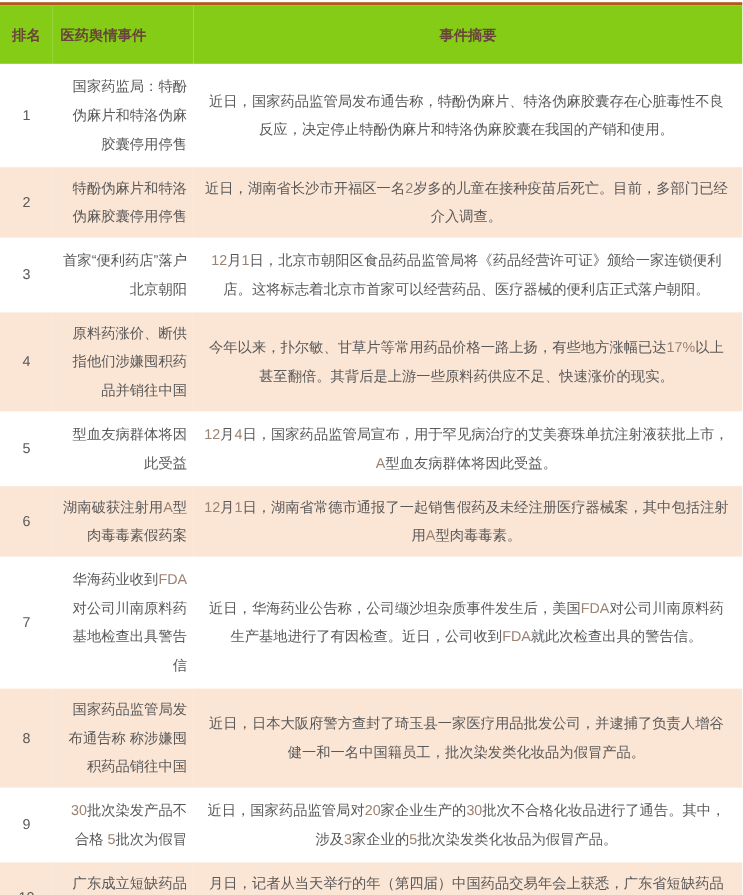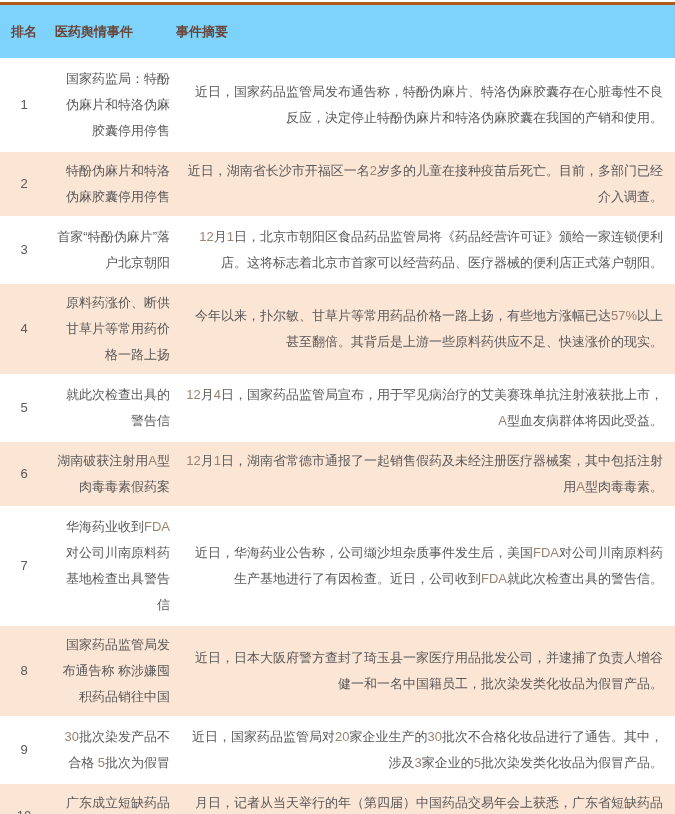--- a/index.html
+++ b/index.html
@@ -26,38 +26,38 @@
 
   th, td {
     font-size: 13px;
     line-height: 26px;
     vertical-align: middle;
     border-bottom: 2px solid #ffffff;
     word-break: break-all;
   }
 
   
-  thead tr { background: #7dd3fc; height: 54px; }
+  thead tr { background: #84cc16; height: 54px; }
   thead th {
     color: #694438;
     font-weight: bold;
     padding: 4px 0;
   }
   th.h-rank    { text-align: center; padding: 4px 9px; }
   th.h-event   { text-align: left;   padding-left: 7px; }
-  th.h-summary { text-align: left; }
+  th.h-summary { text-align: center; }
 
   
   tbody tr       { background: #ffffff; }
   tbody tr.alt   { background: #fbe5d5; }
 
   tbody td { color: #595959; }
   td.rank    { text-align: center; padding: 4px 2px; }
   td.event   { text-align: right; padding: 6px 6px 6px 7px; }
-  td.summary { text-align: right; padding: 6px 12px 6px 9px; }
+  td.summary { text-align: center; padding: 6px 12px 6px 9px; }
 
   
   .ascii { color: #9b8272; }
 </style>
 </head>
 <body>
 
 <div class="table-wrap">
   <table>
     <colgroup>
@@ -78,31 +78,31 @@
         <td class="event">国家药监局：特酚伪麻片和特洛伪麻胶囊停用停售</td>
         <td class="summary">近日，国家药品监管局发布通告称，特酚伪麻片、特洛伪麻胶囊存在心脏毒性不良反应，决定停止特酚伪麻片和特洛伪麻胶囊在我国的产销和使用。</td>
       </tr>
       <tr class="alt">
         <td class="rank">2</td>
         <td class="event">特酚伪麻片和特洛伪麻胶囊停用停售</td>
         <td class="summary">近日，湖南省长沙市开福区一名<span class="ascii">2</span>岁多的儿童在接种疫苗后死亡。目前，多部门已经介入调查。</td>
       </tr>
       <tr>
         <td class="rank">3</td>
-        <td class="event">首家“特酚伪麻片”落户北京朝阳</td>
+        <td class="event">首家“便利药店”落户北京朝阳</td>
         <td class="summary"><span class="ascii">12</span>月<span class="ascii">1</span>日，北京市朝阳区食品药品监管局将《药品经营许可证》颁给一家连锁便利店。这将标志着北京市首家可以经营药品、医疗器械的便利店正式落户朝阳。</td>
       </tr>
       <tr class="alt">
         <td class="rank">4</td>
-        <td class="event">原料药涨价、断供 甘草片等常用药价格一路上扬</td>
-        <td class="summary">今年以来，扑尔敏、甘草片等常用药品价格一路上扬，有些地方涨幅已达<span class="ascii">57%</span>以上甚至翻倍。其背后是上游一些原料药供应不足、快速涨价的现实。</td>
+        <td class="event">原料药涨价、断供 指他们涉嫌囤积药品并销往中国</td>
+        <td class="summary">今年以来，扑尔敏、甘草片等常用药品价格一路上扬，有些地方涨幅已达<span class="ascii">17%</span>以上甚至翻倍。其背后是上游一些原料药供应不足、快速涨价的现实。</td>
       </tr>
       <tr>
         <td class="rank">5</td>
-        <td class="event">就此次检查出具的警告信</td>
+        <td class="event">型血友病群体将因此受益</td>
         <td class="summary"><span class="ascii">12</span>月<span class="ascii">4</span>日，国家药品监管局宣布，用于罕见病治疗的艾美赛珠单抗注射液获批上市，<span class="ascii">A</span>型血友病群体将因此受益。</td>
       </tr>
       <tr class="alt">
         <td class="rank">6</td>
         <td class="event">湖南破获注射用<span class="ascii">A</span>型肉毒毒素假药案</td>
         <td class="summary"><span class="ascii">12</span>月<span class="ascii">1</span>日，湖南省常德市通报了一起销售假药及未经注册医疗器械案，其中包括注射用<span class="ascii">A</span>型肉毒毒素。</td>
       </tr>
       <tr>
         <td class="rank">7</td>
         <td class="event">华海药业收到<span class="ascii">FDA</span>对公司川南原料药基地检查出具警告信</td>

